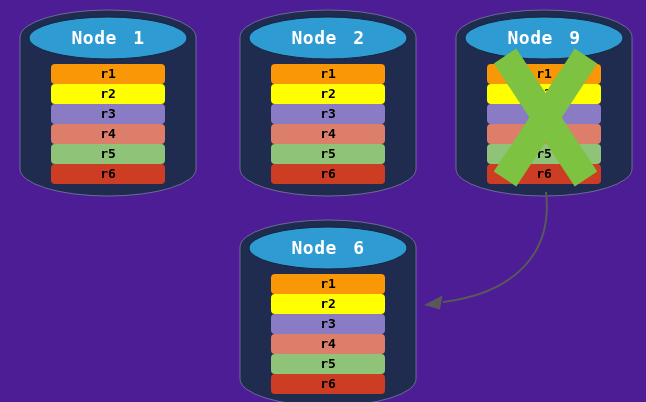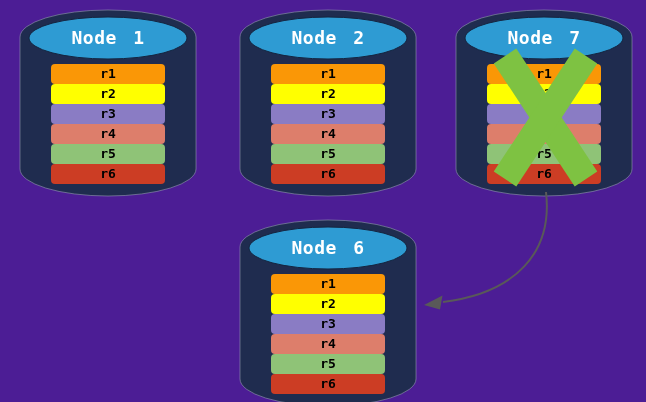--- a/index.html
+++ b/index.html
@@ -128,21 +128,21 @@
           <span>r6</span>
         </div>
       </div>
   </div>
 
   <div class="node node-pos-2">
     <svg class="cyl" viewBox="0 0 178 190">
       <path class="cyl-body" d="M 1,30 A 88,27 0 0 1 177,30 L 177,162 A 88,27 0 0 1 1,162 Z" stroke-width="1" stroke-opacity="0.55" fill="#1F2C4F" stroke="#9AA4B5"></path>
       <ellipse class="cyl-top" cx="89" cy="31" rx="79" ry="21" stroke="#14243F" stroke-width="1" fill="#2E9BD3"></ellipse>
     </svg>
-    <div class="node-title" style="color: rgb(255, 255, 255);">Node 7</div>
+    <div class="node-title" style="color: rgb(255, 255, 255);">Node 9</div>
     <div class="bars">
         <div class="bar" style="background: rgb(250, 151, 6); color: rgb(0, 0, 0);">
           <span>r1</span>
         </div>
         <div class="bar" style="background: rgb(255, 255, 0); color: rgb(0, 0, 0);">
           <span>r2</span>
         </div>
         <div class="bar" style="background: rgb(138, 124, 196); color: rgb(0, 0, 0);">
           <span>r3</span>
         </div>

